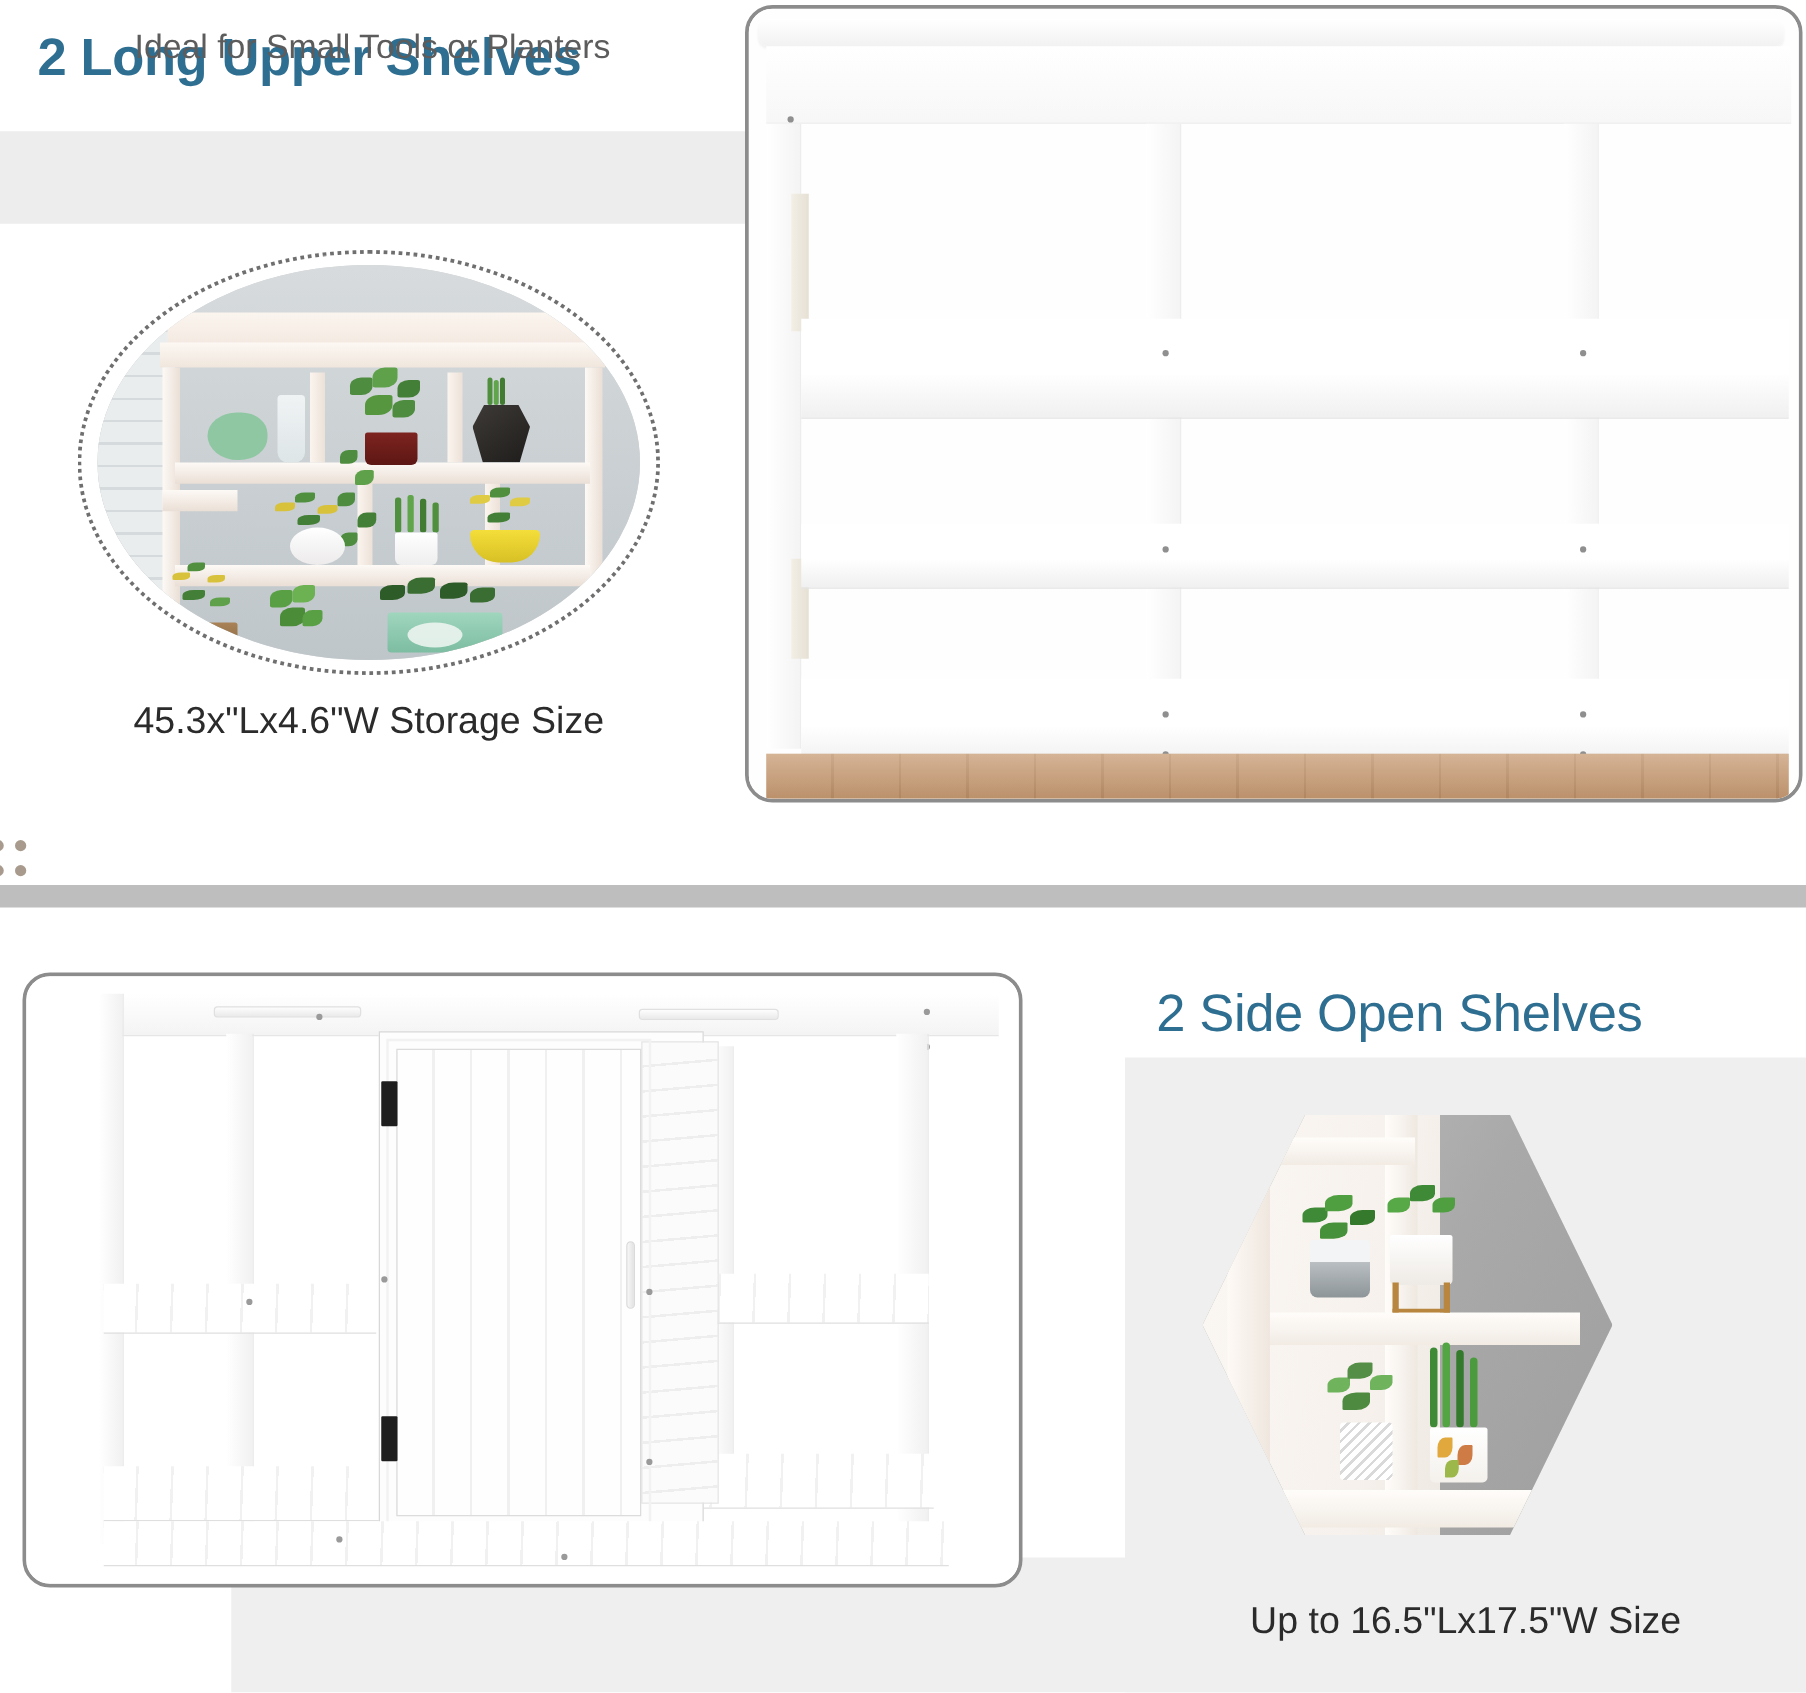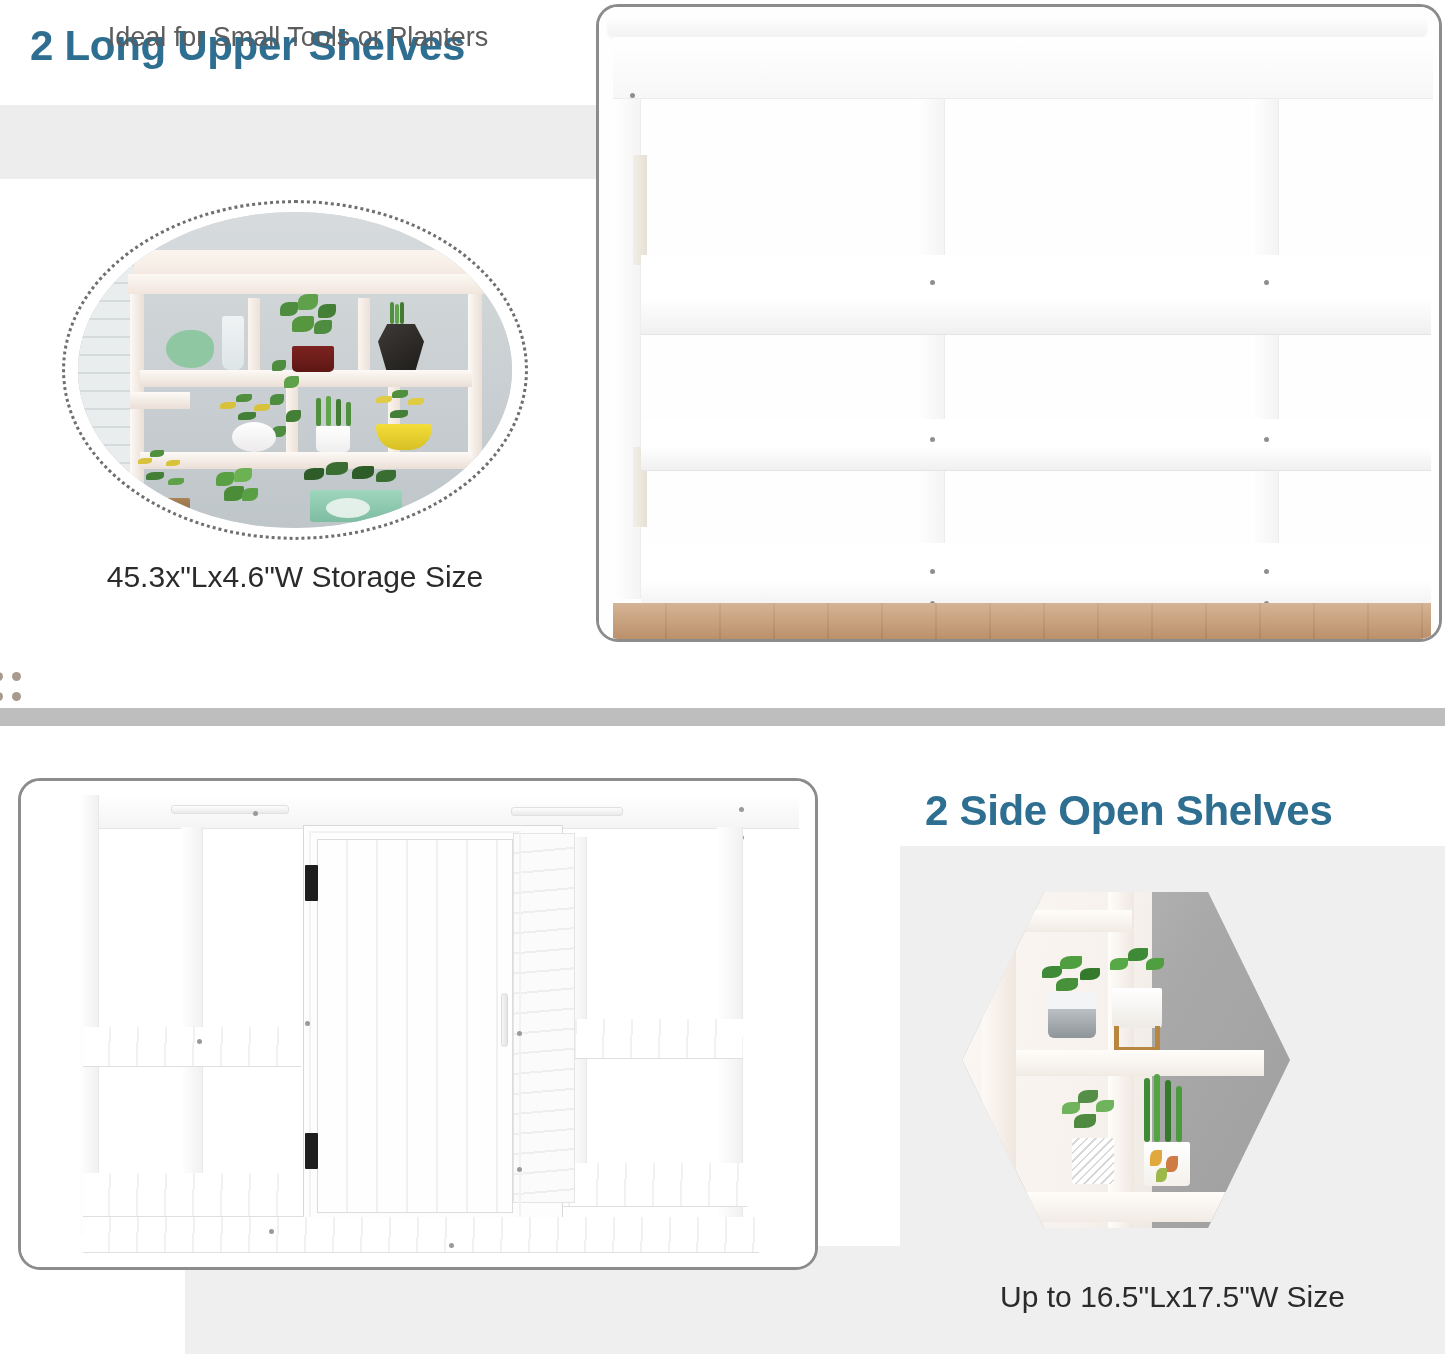--- a/index.html
+++ b/index.html
@@ -318,21 +318,21 @@
     position: absolute;
     width: 5px; height: 5px;
     border-radius: 50%;
     background: #9a9a9a;
   }
 
   #headline-side {
     position: absolute;
     left: 925px; top: 787px;
     font-size: 42px;
-    font-weight: bold;
+    font-weight: normal;
     color: #2e6e91;
     letter-spacing: -0.3px;
     white-space: nowrap;
   }
 
   
   #hex-inset {
     position: absolute;
     left: 940px; top: 870px;
     width: 372px; height: 380px;

